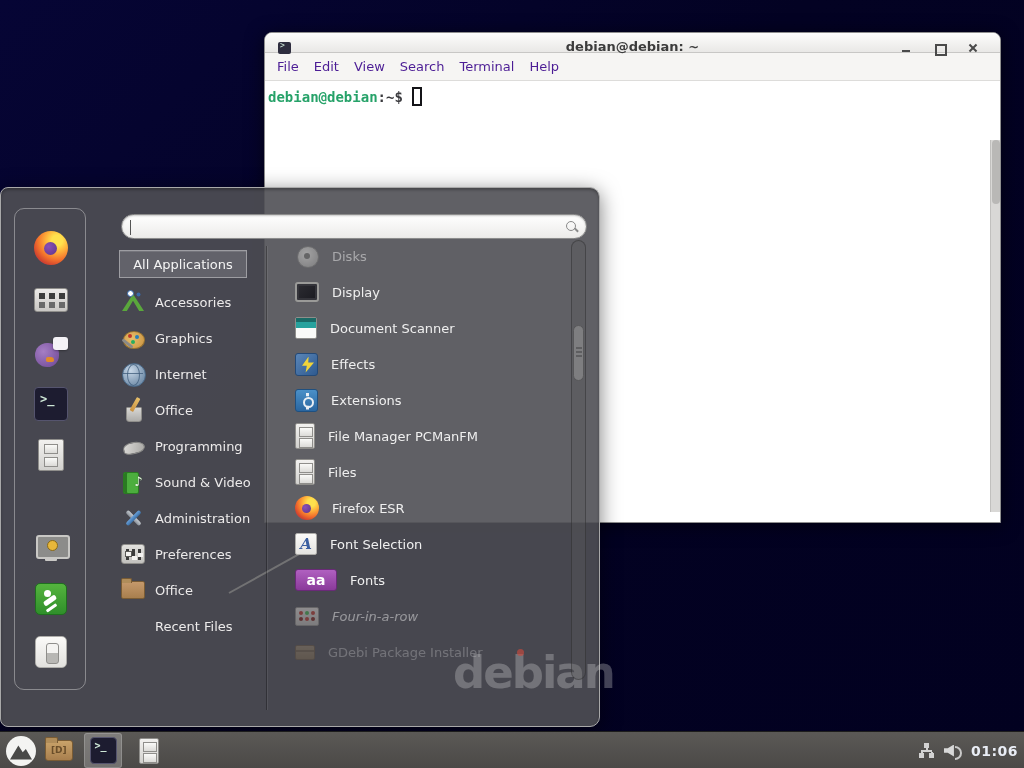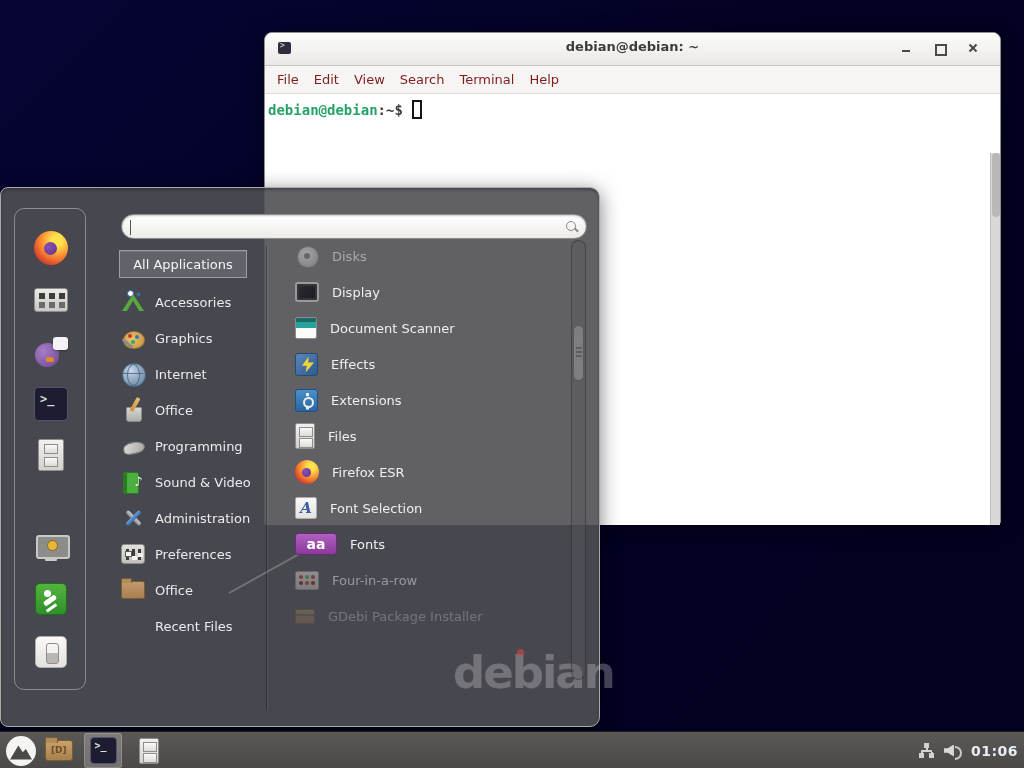--- a/index.html
+++ b/index.html
@@ -1,31 +1,31 @@
 <!DOCTYPE html>
 <html><head>
 <meta charset="utf-8">
 <style>
   * { margin:0; padding:0; box-sizing:border-box; }
   html,body { width:1024px; height:768px; overflow:hidden; font-family:"DejaVu Sans","Liberation Sans",sans-serif; }
   .desktop { position:relative; width:1024px; height:768px; background:linear-gradient(135deg,#060535 0%,#030223 45%,#020120 100%); overflow:hidden; }
 
   
   .terminal-window { position:absolute; left:264px; top:32px; width:737px; height:491px; background:#ffffff; border:1px solid #8f8f8f; border-radius:8px 8px 0 0; box-shadow:0 3px 18px rgba(0,0,0,.55); z-index:1; }
-  .titlebar { position:relative; height:33px; background:linear-gradient(#fdfdfc,#e9e8e6); border-bottom:1px solid #c8c7c5; border-radius:7px 7px 0 0; }
+  .titlebar { position:relative; height:20px; background:linear-gradient(#fdfdfc,#e9e8e6); border-bottom:1px solid #c8c7c5; border-radius:7px 7px 0 0; }
   .win-app-icon { position:absolute; left:13px; top:9px; width:13px; height:12px; background:#2e2d3e; border-radius:2px; }
   .win-app-icon::after { content:">"; position:absolute; left:2px; top:-1px; font-size:8px; color:#cfe8d8; font-family:"DejaVu Sans Mono",monospace; }
   .win-title { position:absolute; left:0; right:0; top:6px; text-align:center; font-size:13px; font-weight:bold; color:#3c3c3c; }
   .win-btn { position:absolute; top:8px; width:15px; height:15px; cursor:default; }
   .win-btn-min { right:86px; } .win-btn-max { right:53px; } .win-btn-close { right:19px; }
   .win-btn-min::after { content:""; position:absolute; left:3px; top:9px; width:8px; height:2px; background:#4a4a4a; }
   .win-btn-max::after { content:""; position:absolute; left:3px; top:3px; width:8px; height:8px; border:2px solid #4a4a4a; }
   .win-btn-close::before,.win-btn-close::after { content:""; position:absolute; left:2px; top:6px; width:10px; height:2px; background:#4a4a4a; }
   .win-btn-close::before { transform:rotate(45deg); } .win-btn-close::after { transform:rotate(-45deg); }
-  .menubar { display:flex; align-items:center; gap:15px; height:28px; padding-left:12px; background:#f6f5f3; border-bottom:1px solid #dddcda; font-size:13px; color:#7f1d1d; }
+  .menubar { display:flex; align-items:center; gap:15px; height:28px; padding-left:12px; background:#f6f5f3; border-bottom:1px solid #dddcda; font-size:13px; color:#4c1d95; }
   .menubar span { cursor:default; }
   .term-content { position:relative; height:431px; background:#ffffff; padding:6px 3px; font-family:"DejaVu Sans Mono","Liberation Mono",monospace; font-size:14px; font-weight:bold; }
   .prompt-user { color:#26a269; }
   .prompt-rest { color:#3a3a3e; }
   .term-cursor { display:inline-block; width:10px; height:19px; border:2px solid #141418; margin-left:9px; vertical-align:-4px; background:#fff; }
   .term-scrollbar { position:absolute; right:0; top:59px; bottom:0; width:10px; background:#d9d8d6; border-left:1px solid #c1c0be; }
   .term-scroll-handle { position:absolute; top:0; left:1px; width:8px; height:64px; background:#b9b8b6; border-radius:4px; }
 
   
   .start-menu { position:absolute; left:0; top:187px; width:600px; height:540px; background:rgba(79,79,84,0.9); border:1px solid #a9a9a9; border-radius:8px 10px 10px 8px; box-shadow:inset 0 2px 3px rgba(0,0,0,.28), 0 4px 20px rgba(0,0,0,.5); z-index:5; }
@@ -47,21 +47,21 @@
 
   .cat-col { position:absolute; left:118px; top:96px; width:148px; }
   .cat-row { display:flex; align-items:center; gap:10px; height:36px; padding-left:2px; cursor:pointer; }
   .cat-label { font-size:13px; color:#eceaea; white-space:nowrap; }
 
   .col-sep { position:absolute; left:265px; top:58px; bottom:16px; width:1px; background:rgba(0,0,0,.30); box-shadow:1px 0 0 rgba(255,255,255,.07); }
 
   .app-col { position:absolute; left:282px; top:50px; width:286px; }
   .app-row { display:flex; align-items:center; gap:13px; height:36px; padding-left:12px; cursor:pointer; }
   .app-label { font-size:13px; color:#efefef; white-space:nowrap; }
-  .fade-55 { opacity:.5; } .fade-50 { opacity:.48; } .fade-28 { opacity:.26; }
+  .fade-55 { opacity:.5; } .fade-50 { opacity:.48;font-style:italic; } .fade-28 { opacity:.26; }
 
   .menu-scroll-track { position:absolute; left:570px; top:52px; width:15px; height:440px; border:1px solid rgba(25,25,25,.35); border-radius:8px; background:rgba(88,88,92,.35); }
   .menu-scroll-handle { position:absolute; left:1px; top:84px; width:11px; height:56px; background:#7e7e80; border:1px solid #58585a; border-radius:6px; cursor:grab; }
   .menu-scroll-handle::after { content:""; position:absolute; left:2px; top:21px; width:6px; height:10px; background:repeating-linear-gradient(#5e5e60 0 2px, transparent 2px 4px); }
 
   
   .ic { position:relative; width:24px; height:24px; flex:none; display:flex; align-items:center; justify-content:center; }
   
   .ic-firefox { width:34px; height:34px; border-radius:50%; background:radial-gradient(circle at 68% 28%, #ffe14d 0 16%, #ffb23a 34%, #f3702c 58%, #d0422f 76%, #b03a96 95%); }
   .ic-firefox::after { content:""; position:absolute; left:10px; top:11px; width:13px; height:13px; border-radius:50%; background:radial-gradient(circle at 35% 35%, #8a4fb8, #5e3587); }
@@ -307,20 +307,24 @@
       <div class="app-row">
           <span class="ic ic-effects"></span>
           <span class="app-label">Effects</span>
         </div>
       <div class="app-row">
           <span class="ic ic-extensions"></span>
           <span class="app-label">Extensions</span>
         </div>
       <div class="app-row">
           <span class="ic ic-cabinet"></span>
+          <span class="app-label">File Manager PCManFM</span>
+        </div>
+      <div class="app-row">
+          <span class="ic ic-cabinet"></span>
           <span class="app-label">Files</span>
         </div>
       <div class="app-row">
           <span class="ic ic-firefox small"></span>
           <span class="app-label">Firefox ESR</span>
         </div>
       <div class="app-row">
           <span class="ic ic-fontsel">A</span>
           <span class="app-label">Font Selection</span>
         </div>

